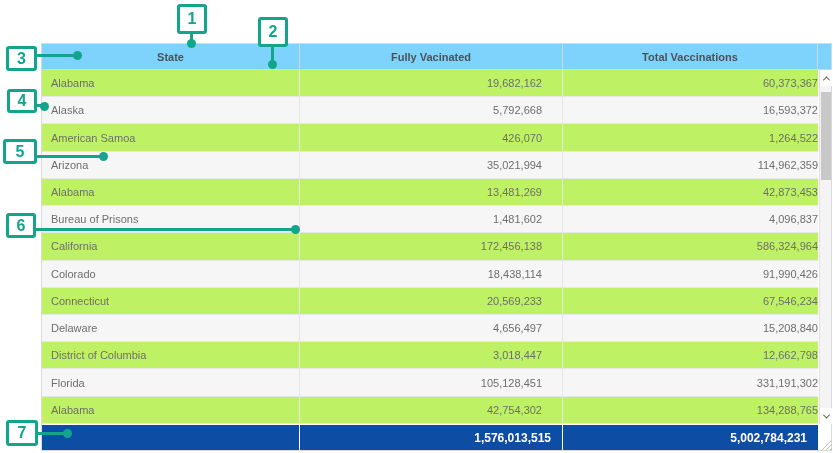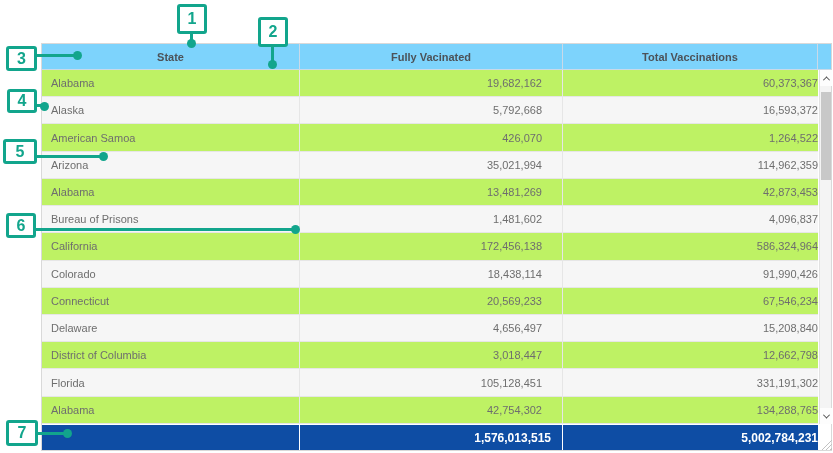--- a/index.html
+++ b/index.html
@@ -30,21 +30,21 @@
   .td.c-fully { width:263px; justify-content:flex-end; padding-right:20px; }
   .td.c-total { width:255px; justify-content:flex-end; border-right:none; }
 
   
   .tsummary { position:absolute; left:42px; top:425px; width:776px; height:25px;
               display:flex; background:#ffffff; }
   .ts { background:#0e4da4; height:100%; display:flex; align-items:center;
         justify-content:flex-end; color:#ffffff; font-weight:bold; font-size:12px; }
   .ts.c-state { width:257px; margin-right:1px; }
   .ts.c-fully { width:262px; margin-right:1px; padding-right:11px; }
-  .ts.c-total { width:255px; }
+  .ts.c-total { width:255px; padding-right:11px; }
 
   
   .vscroll { position:absolute; left:819px; top:70px; width:12px; height:354px;
              background:#f4f4f4; border-left:1px solid #e2e2e2; }
   .sbtn { position:absolute; left:0; width:12px; height:16px; background:#fdfdfd;
           display:flex; align-items:center; justify-content:center; }
   .sbtn.up { top:0; } .sbtn.down { bottom:0; }
   .chev { width:5px; height:5px; border-left:1.6px solid #4a4a4a;
           border-top:1.6px solid #4a4a4a; }
   .chev.up { transform:rotate(45deg) translate(1px,1px); }

